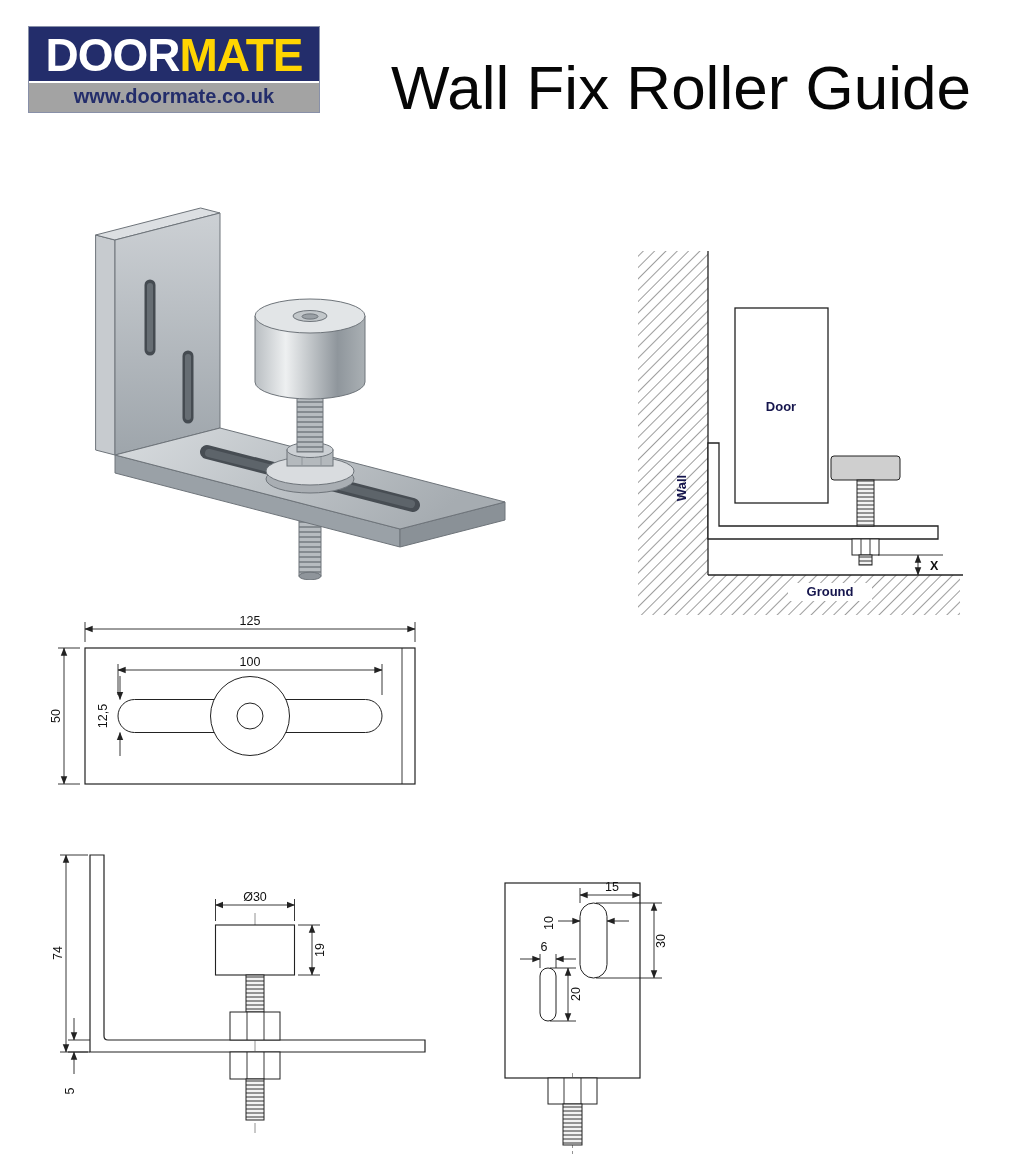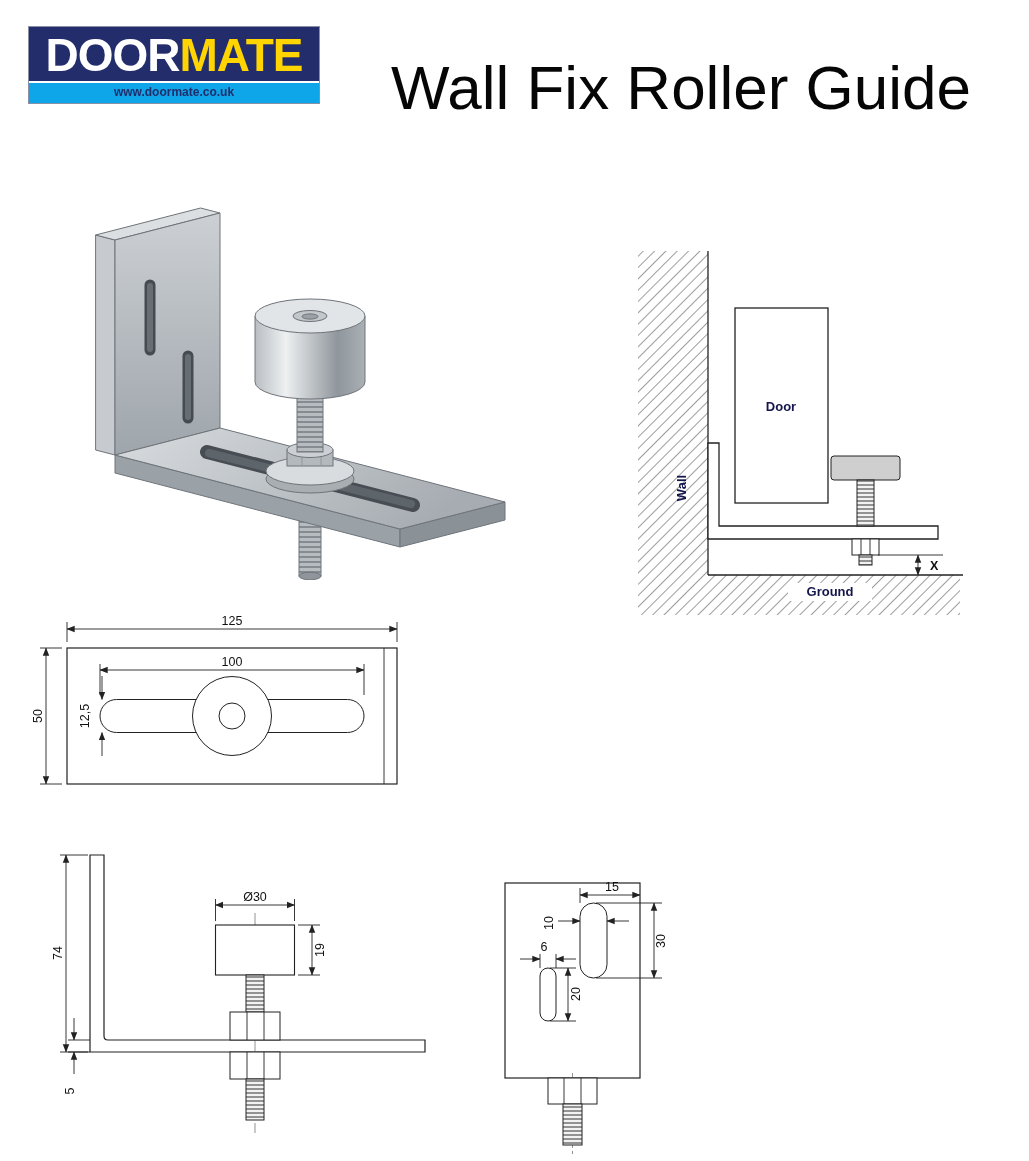--- a/index.html
+++ b/index.html
@@ -6,21 +6,21 @@
   .page{position:relative;width:1029px;height:1161px;background:#fff;
         font-family:"Liberation Sans",sans-serif;overflow:hidden;}
 
   
   .logo{position:absolute;left:28px;top:18px;width:292px;background:#232d6b;
         border:1px solid #8890a8;box-sizing:border-box;margin-top:8px;}
   .logo-top{padding:4px 6px 2px;text-align:center;font-weight:bold;
             font-size:46px;line-height:1.05;letter-spacing:-1px;white-space:nowrap;}
   .logo-door{color:#ffffff;}
   .logo-mate{color:#ffd401;}
-  .logo-url{background:#0ea5e9;color:#232d6b;font-weight:bold;font-size:12px;
+  .logo-url{background:#a3a3a3;color:#232d6b;font-weight:bold;font-size:20px;
             text-align:center;padding:2px 0 4px;border-top:2px solid #ffffff;}
   .title{position:absolute;left:340px;top:32px;width:682px;text-align:center;
          font-size:62px;color:#060606;font-weight:normal;white-space:nowrap;margin-top:20px;}
 
   
   .panel{position:absolute;}
   svg text.dim{font-size:12.5px;fill:#111;}
   svg text.lbl{font-size:13px;font-weight:bold;fill:#15154d;}
   svg .thin{stroke:#222;stroke-width:0.9;fill:none;}
   svg .edge{stroke:#222;stroke-width:1.3;fill:#fff;}
@@ -135,21 +135,21 @@
         <text x="302" y="327" class="dim" style="font-weight:bold">X</text>
 
         <text x="153" y="168" class="lbl" text-anchor="middle">Door</text>
         <text x="58" y="245" class="lbl" text-anchor="middle" transform="rotate(-90 58 245)">Wall</text>
         <rect x="160" y="340" width="84" height="18" fill="#fff"></rect>
         <text x="202" y="353" class="lbl" text-anchor="middle">Ground</text>
       </g>
     </svg>
   </div>
 
-  <div class="panel" style="left:32px;top:612px;">
+  <div class="panel" style="left:50px;top:612px;">
     <svg width="395" height="180" viewBox="0 0 395 180">
       <g>
         <rect x="35" y="36" width="330" height="136" class="edge" style="stroke-width:1.2"></rect>
         <line x1="352" y1="36" x2="352" y2="172" class="thin"></line>
         <rect x="68" y="87.5" width="264" height="33" rx="16.5" class="edge" style="stroke-width:1"></rect>
         <circle cx="200" cy="104" r="39.5" class="edge" style="stroke-width:1"></circle>
         <circle cx="200" cy="104" r="13" class="edge" style="stroke-width:1"></circle>
 
         <line x1="35" y1="30" x2="35" y2="10" class="thin"></line>
         <line x1="365" y1="30" x2="365" y2="10" class="thin"></line>

